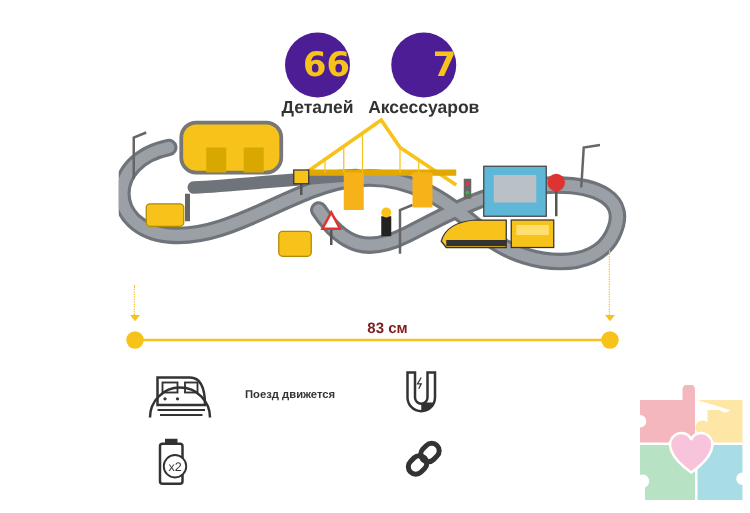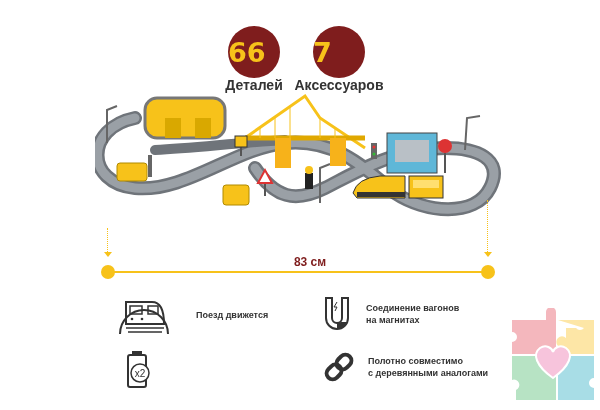--- a/index.html
+++ b/index.html
@@ -1,21 +1,21 @@
 <!DOCTYPE html>
 <html><head>
 <meta charset="utf-8">
 <style>
   html, body { margin: 0; padding: 0; }
   body {
     width: 600px; height: 410px; overflow: hidden; background: #ffffff;
     position: relative; font-family: "Liberation Sans", sans-serif; color: #333;
   }
   .badge { position: absolute; top: 26px; width: 52px; height: 52px; border-radius: 50%;
-    background: #7f1d1d; display: flex; align-items: center; justify-content: flex-start; }
+    background: #4c1d95; display: flex; align-items: center; justify-content: flex-end; }
   .badge span.num { color: #f7c21a; font-weight: bold; font-size: 27px; font-family: "DejaVu Sans", sans-serif; }
   .badge-label { position: absolute; top: 77px; font-size: 14px; font-weight: bold; color: #333; text-align: center; width: 100px; }
   #toy { position: absolute; left: 95px; top: 88px; width: 420px; height: 160px; }
   .dim-line { position: absolute; top: 271px; left: 108px; width: 380px; height: 2px; background: #f7c21a; }
   .dot { position: absolute; top: 265px; width: 14px; height: 14px; border-radius: 50%; background: #f7c21a; }
   .vdash { position: absolute; width: 0; border-left: 1.5px dotted #f7c21a; }
   .arrow-down { position: absolute; width: 0; height: 0; border-left: 4px solid transparent; border-right: 4px solid transparent; border-top: 5px solid #f7c21a; }
   .dim-text { position: absolute; top: 255px; left: 280px; width: 60px; text-align: center; font-weight: bold; font-size: 12px; color: #7f1d1d; }
   .feature { position: absolute; display: flex; align-items: center; }
   .feature .ftext { font-size: 9px; font-weight: bold; color: #333; line-height: 12px; }
@@ -125,46 +125,38 @@
     <div class="ftext">Поезд движется</div>
   </div>
 </div>
 
 <div class="feature" style="left:322px; top:296px;">
   <svg width="30" height="36" viewBox="0 0 30 36">
     <path d="M4 2 L4 22 A11 11 0 0 0 26 22 L26 2 L20 2 L20 22 A5 5 0 0 1 10 22 L10 2 Z" fill="none" stroke="#333" stroke-width="2"></path>
     <path d="M19 26 L26 26 L26 22 A11 11 0 0 1 15 33 L15 27 A5 5 0 0 0 19 26 Z" fill="#333"></path>
     <path d="M15 6 L12 11 L15 11 L13 15" fill="none" stroke="#333" stroke-width="1"></path>
   </svg>
-  <div style="margin-left:14px;">
-    <div class="ftext">Соединение вагонов</div>
-    <div class="ftext">на магнитах</div>
-  </div>
 </div>
 
 <div class="feature" style="left:124px; top:349px;">
   <svg width="28" height="40" viewBox="0 0 28 40">
     <rect x="4" y="6" width="18" height="32" rx="2" fill="none" stroke="#333" stroke-width="2"></rect>
     <rect x="8" y="2" width="10" height="4" fill="#333"></rect>
     <circle cx="16" cy="24" r="9" fill="#fff" stroke="#333" stroke-width="1.5"></circle>
     <text x="16" y="28" font-size="10" text-anchor="middle" fill="#333" font-family="Liberation Sans, sans-serif">x2</text>
   </svg>
 </div>
 
 <div class="feature" style="left:322px; top:350px;">
   <svg width="34" height="34" viewBox="0 0 34 34">
     <g transform="rotate(-45 17 17)" fill="none" stroke="#333" stroke-width="4">
       <rect x="2" y="11" width="16" height="12" rx="6"></rect>
       <rect x="16" y="11" width="16" height="12" rx="6"></rect>
     </g>
   </svg>
-  <div style="margin-left:12px;">
-    <div class="ftext">Полотно совместимо</div>
-    <div class="ftext">с деревянными аналогами</div>
-  </div>
 </div>
 
 <svg class="puzzle" viewBox="0 0 94 102">
   <path d="M6 12 L40 12 L40 4 A5 5 0 0 1 50 4 L50 12 L50 46 L40 46 L6 46 L6 34 A5 5 0 0 0 6 24 Z" fill="#f4b7bd"></path>
   <path d="M52 12 L88 12 L88 46 L52 46 L52 38 A5 5 0 0 1 60 30 L60 20 L70 20 A5 5 0 0 0 78 20 Z" fill="#fde6a6"></path>
   <path d="M6 48 L50 48 L50 92 L10 92 L10 82 A5 5 0 0 0 6 72 Z" fill="#b7e3c4"></path>
   <path d="M52 48 L88 48 L88 70 A5 5 0 0 0 88 80 L88 92 L52 92 Z" fill="#a8dde6"></path>
   <path d="M47 70 C30 58, 26 46, 34 40 C40 36, 46 40, 47 44 C48 40, 54 36, 60 40 C68 46, 64 58, 47 70 Z" fill="#f7c4dc" stroke="#fff" stroke-width="2"></path>
 </svg>
 

